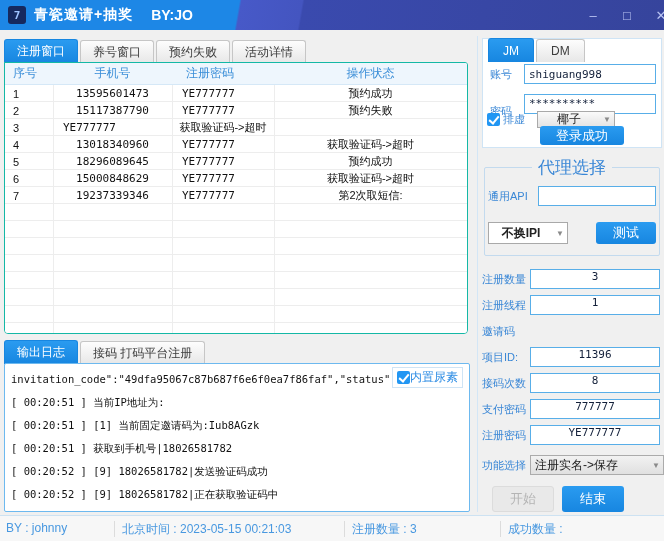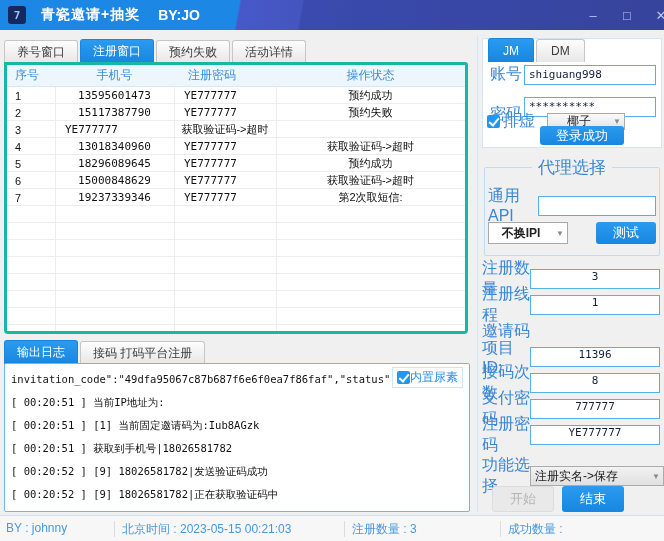--- a/index.html
+++ b/index.html
@@ -7,35 +7,35 @@
   body { font-family:"Liberation Sans","DejaVu Sans",sans-serif; }
   .window{ position:relative; width:664px; height:541px; background:#f0f0f0; overflow:hidden; }
 
   
   .titlebar{ position:absolute; left:0; top:0; width:664px; height:30px;
     background:linear-gradient(100deg,#1d87e6 0,#1d87e6 236px,#4759c8 238px,#4455c0 298px,#3a4aae 300px,#36449c 100%);
     display:flex; align-items:center; color:#fff; }
   .app-icon{ width:18px; height:18px; margin-left:8px; background:#16295e; border-radius:3px;
     display:flex; align-items:center; justify-content:center; color:#9fc4ff;
     font:bold 11px "DejaVu Sans Mono",monospace; }
-  .title-text{ margin-left:15px; font-size:14px; font-weight:bold; letter-spacing:1px; }
+  .title-text{ margin-left:8px; font-size:14px; font-weight:bold; letter-spacing:1px; }
   .byline{ margin-left:18px; font-size:14px; font-weight:bold; }
   .win-btns{ position:absolute; right:-6px; top:0; height:30px; display:flex; align-items:center; gap:16px; }
   .win-btn{ width:18px; text-align:center; color:#b9c3f2; font-size:13px; cursor:default; }
 
   
   .tabrow{ position:absolute; display:flex; gap:2px; align-items:flex-end; }
   .tab{ height:23px; padding:0 12px; display:flex; align-items:center; font-size:12px;
     color:#3c3c3c; background:linear-gradient(#fdfdfd,#e7e7e7); border:1px solid #c6c6c6;
     border-bottom:none; border-radius:3px 3px 0 0; }
   .tab.active{ background:linear-gradient(#2a9bf0,#1786e0); color:#fff; border-color:#1786e0; height:24px; }
 
   
   .table-box{ position:absolute; left:4px; top:62px; width:464px; height:272px; background:#fff;
-    border:3px solid #14b8a6; border-radius:0 3px 4px 4px; overflow:hidden; }
+    border:1px solid #14b8a6; border-radius:0 3px 4px 4px; overflow:hidden; }
   .thead{ display:grid; grid-template-columns:48px 119px 102px 1fr; height:22px; align-items:center;
     background:#eef6fd; border-bottom:1px solid #d5e8f7; color:#3a8ed8; font-size:12px; }
   .thead .c1{ padding-left:8px; } .thead .c2,.thead .c4{ text-align:center; } .thead .c3{ padding-left:14px; }
   .tbody{ position:relative; height:248px;
     background:repeating-linear-gradient(to bottom,#ffffff 0 16px,#ededed 16px 17px); }
   .vline{ position:absolute; top:0; bottom:0; width:1px; background:#ededed; }
   .trow{ display:grid; grid-template-columns:48px 119px 102px 1fr; height:17px; align-items:center;
     font-size:11px; color:#111; }
   .trow .c1{ padding-left:8px; }
   .trow .c2{ text-align:center; font-family:"DejaVu Sans Mono",monospace; }
@@ -56,21 +56,21 @@
   .cb::after{ content:""; position:absolute; left:4px; top:1px; width:4px; height:8px;
     border:solid #fff; border-width:0 2px 2px 0; transform:rotate(40deg); }
 
   
   .v-divider{ position:absolute; left:477px; top:36px; width:1px; height:476px; background:#d3e6f6; }
   .login-panel{ position:absolute; left:482px; top:38px; width:180px; height:110px; background:#fff;
     border:1px solid #cfe4f5; }
   .login-tabs{ left:488px; top:38px; }
   .login-tabs .tab{ padding:0 14px; }
   .fieldrow{ position:absolute; display:flex; align-items:center; }
-  .blabel{ color:#3a87d6; font-size:16px; }
+  .blabel{ color:#3a87d6; font-size:11px; }
   .tinput{ background:#fff; border:1px solid #58aee8; height:20px;
     font:11px "DejaVu Sans Mono",monospace; color:#13203a; padding:0 4px; width:132px; }
 
   .combo{ display:flex; align-items:center; border:1px solid #a9a9a9;
     background:linear-gradient(#fafafa,#e3e3e3); font-size:12px; color:#222; }
   .combo .txt{ flex:1; text-align:center; }
   .combo .arrow{ width:14px; text-align:center; color:#8a8a8a; font-size:8px; }
 
   .btn{ border:none; border-radius:3px; background:linear-gradient(#2a9bf0,#1786e0); color:#fff;
     font-size:13px; display:flex; align-items:center; justify-content:center; cursor:default; }
@@ -108,22 +108,22 @@
     <div class="title-text">青瓷邀请+抽奖</div>
     <div class="byline">BY:JO</div>
     <div class="win-btns">
       <span class="win-btn">–</span>
       <span class="win-btn">□</span>
       <span class="win-btn">✕</span>
     </div>
   </div>
 
   <div class="tabrow" style="left:4px; top:39px;">
+    <div class="tab active">注册窗口</div>
     <div class="tab">养号窗口</div>
-    <div class="tab active">注册窗口</div>
     <div class="tab">预约失败</div>
     <div class="tab">活动详情</div>
   </div>
 
   <div class="table-box">
     <div class="thead">
       <div class="c1">序号</div>
       <div class="c2">手机号</div>
       <div class="c3">注册密码</div>
       <div class="c4">操作状态</div>

